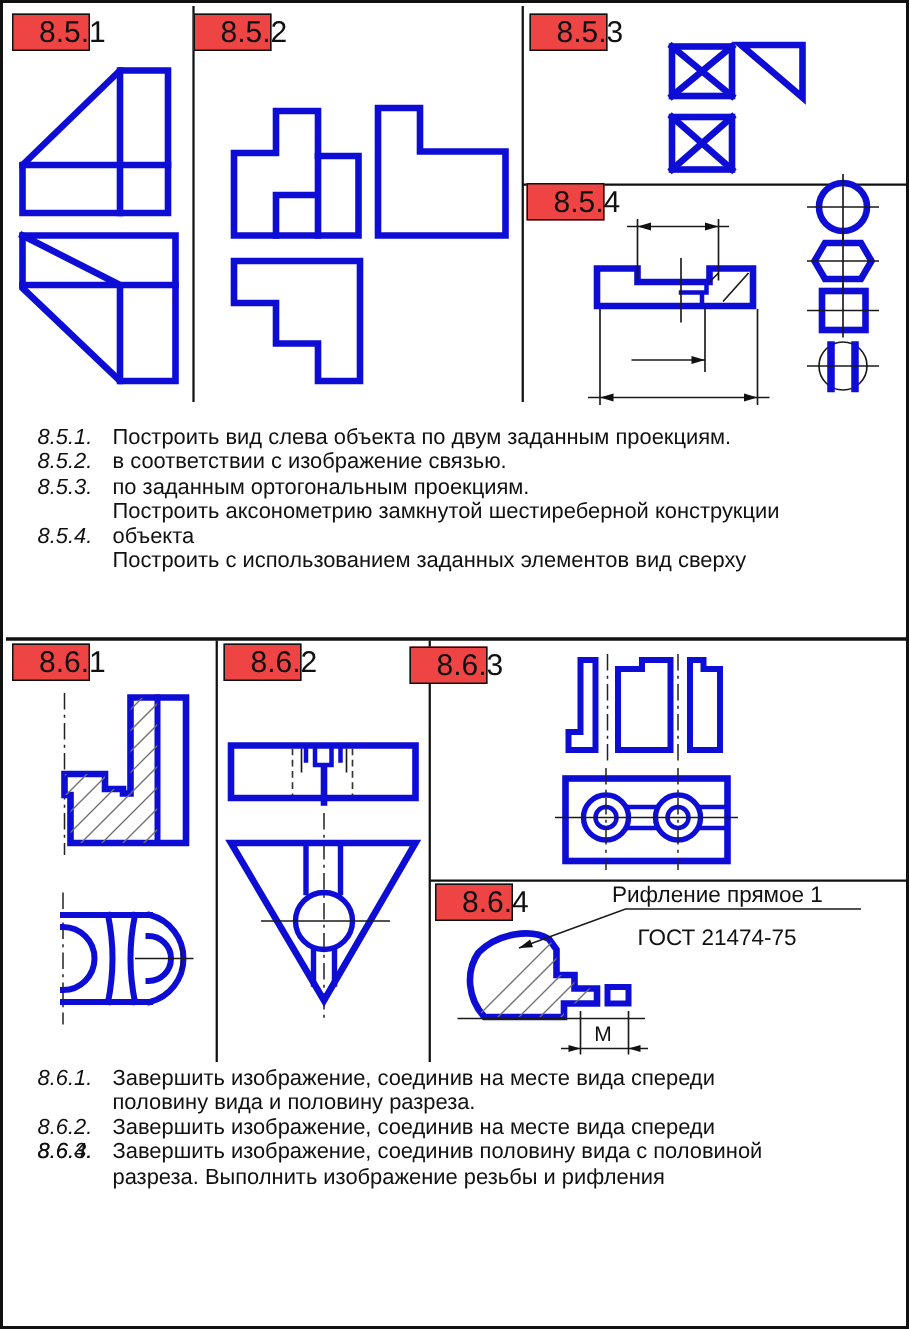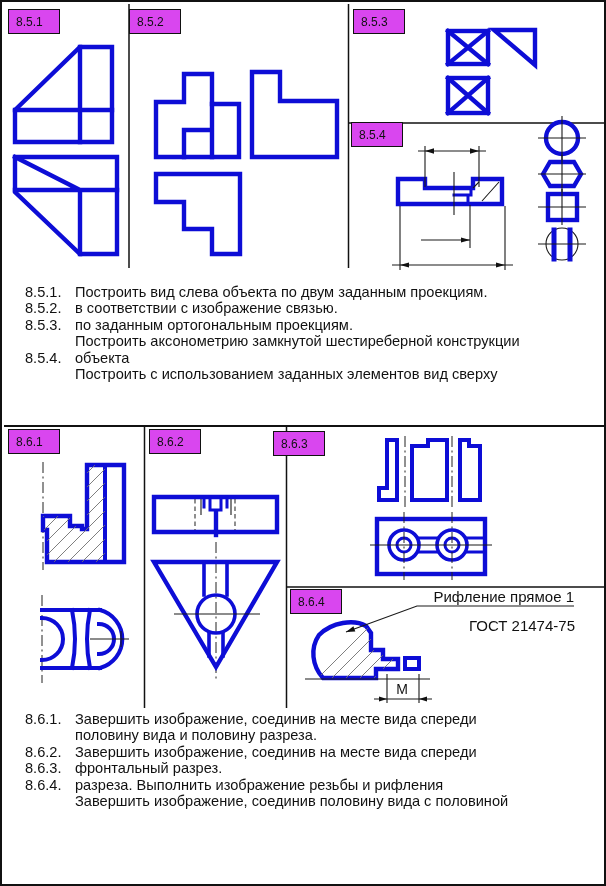--- a/index.html
+++ b/index.html
@@ -18,27 +18,27 @@
   .tb3{stroke:#0d0dd6;stroke-width:3;fill:none;stroke-linecap:square;}
   .tb5{stroke:#0d0dd6;stroke-width:5;fill:none;stroke-linecap:square;}
   .tn{stroke:#1a1a1a;stroke-width:1.1;fill:none;}
   .cl{stroke:#222;stroke-width:1;fill:none;stroke-dasharray:11 3.5 2 3.5;}
   .hd{stroke:#333;stroke-width:1.1;fill:none;stroke-dasharray:4.5 3;}
   .ht{stroke:#707070;stroke-width:0.9;fill:none;}
   .ar{fill:#111;stroke:none;}
   .dimtxt{font-family:"Liberation Sans",sans-serif;font-size:14px;fill:#111;}
 
   .plabel{
-    position:absolute;width:52px;height:25px;border:1px solid #111;background:#d946ef;
-    font-size:12px;line-height:24px;padding-left:7px;box-sizing:border-box;z-index:3;
+    position:absolute;width:52px;height:25px;border:1px solid #111;background:#ef4444;
+    font-size:20px;line-height:24px;padding-left:17px;box-sizing:border-box;z-index:3;
   }
   .tasks{position:absolute;left:23px;width:575px;font-size:14.6px;line-height:16.4px;z-index:2;}
   .task{position:relative;padding-left:50px;white-space:nowrap;}
-  .tnum{position:absolute;left:0;top:0;}
-  .callout{position:absolute;font-size:15px;text-align:right;z-index:2;}
+  .tnum{position:absolute;left:0;top:0;font-style:italic;}
+  .callout{position:absolute;font-size:15px;text-align:left;z-index:2;}
 </style>
 </head>
 <body>
 
 <div class="page">
 
   <svg class="draw" viewBox="0 0 606 886">
     <defs>
       <clipPath id="c861">
         <path d="M85,463 L85,527 L80,527 L80,524 L68,524 L68,514 L41,514 L41,528 L45,528 L45,560 L103,560 L103,463 Z"></path>
@@ -211,22 +211,21 @@
       <span class="tnum">8.6.1.</span>
       <div class="tline">Завершить изображение, соединив на месте вида спереди</div>
       <div class="tline">половину вида и половину разреза.</div>
     </div>
     <div class="task">
       <span class="tnum">8.6.2.</span>
       <div class="tline">Завершить изображение, соединив на месте вида спереди</div>
     </div>
     <div class="task">
       <span class="tnum">8.6.3.</span>
-      <div class="tline">фронтальный разрез.</div>
     </div>
     <div class="task">
       <span class="tnum">8.6.4.</span>
+      <div class="tline">Завершить изображение, соединив половину вида с половиной</div>
       <div class="tline">разреза. Выполнить изображение резьбы и рифления</div>
-      <div class="tline">Завершить изображение, соединив половину вида с половиной</div>
     </div>
   </div>
 
 </div>
 
 </body></html>

